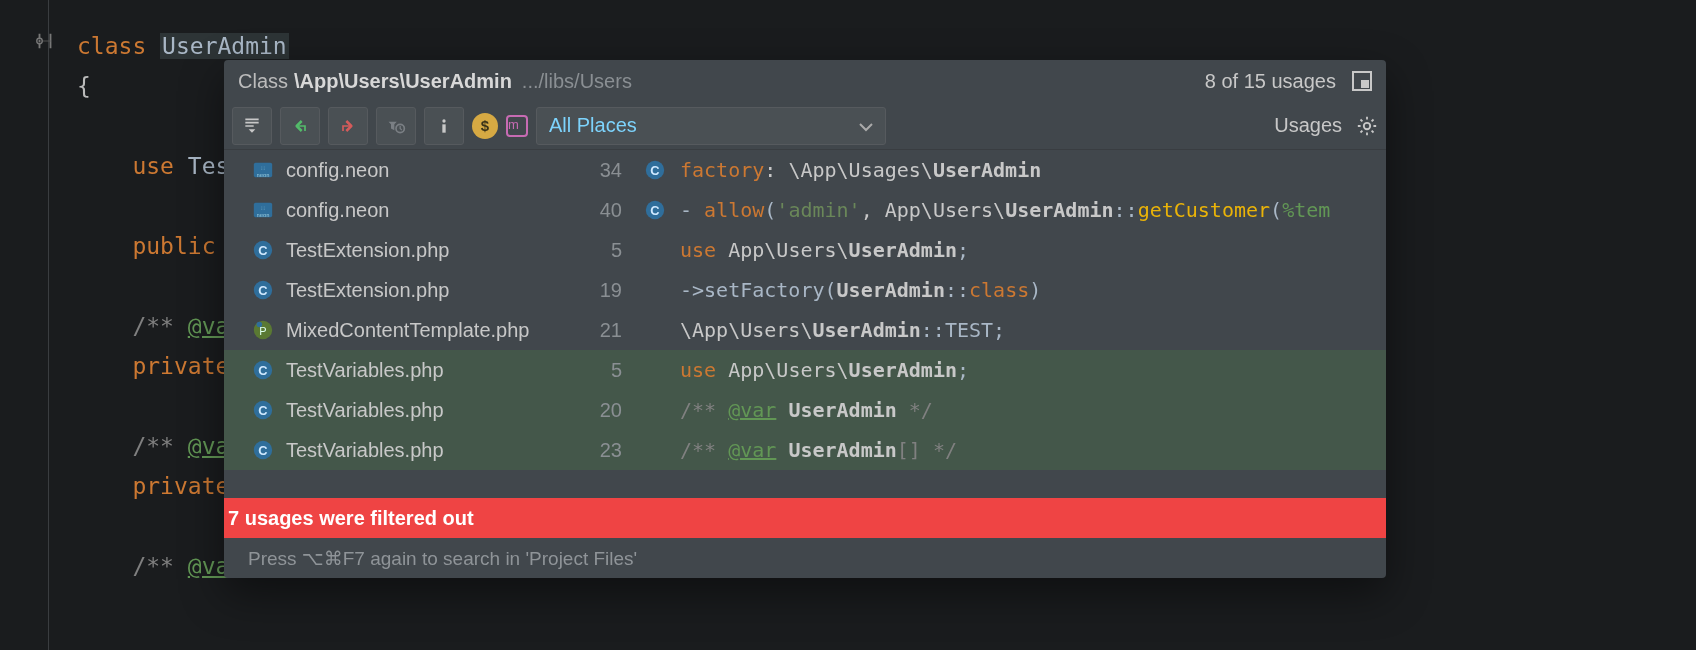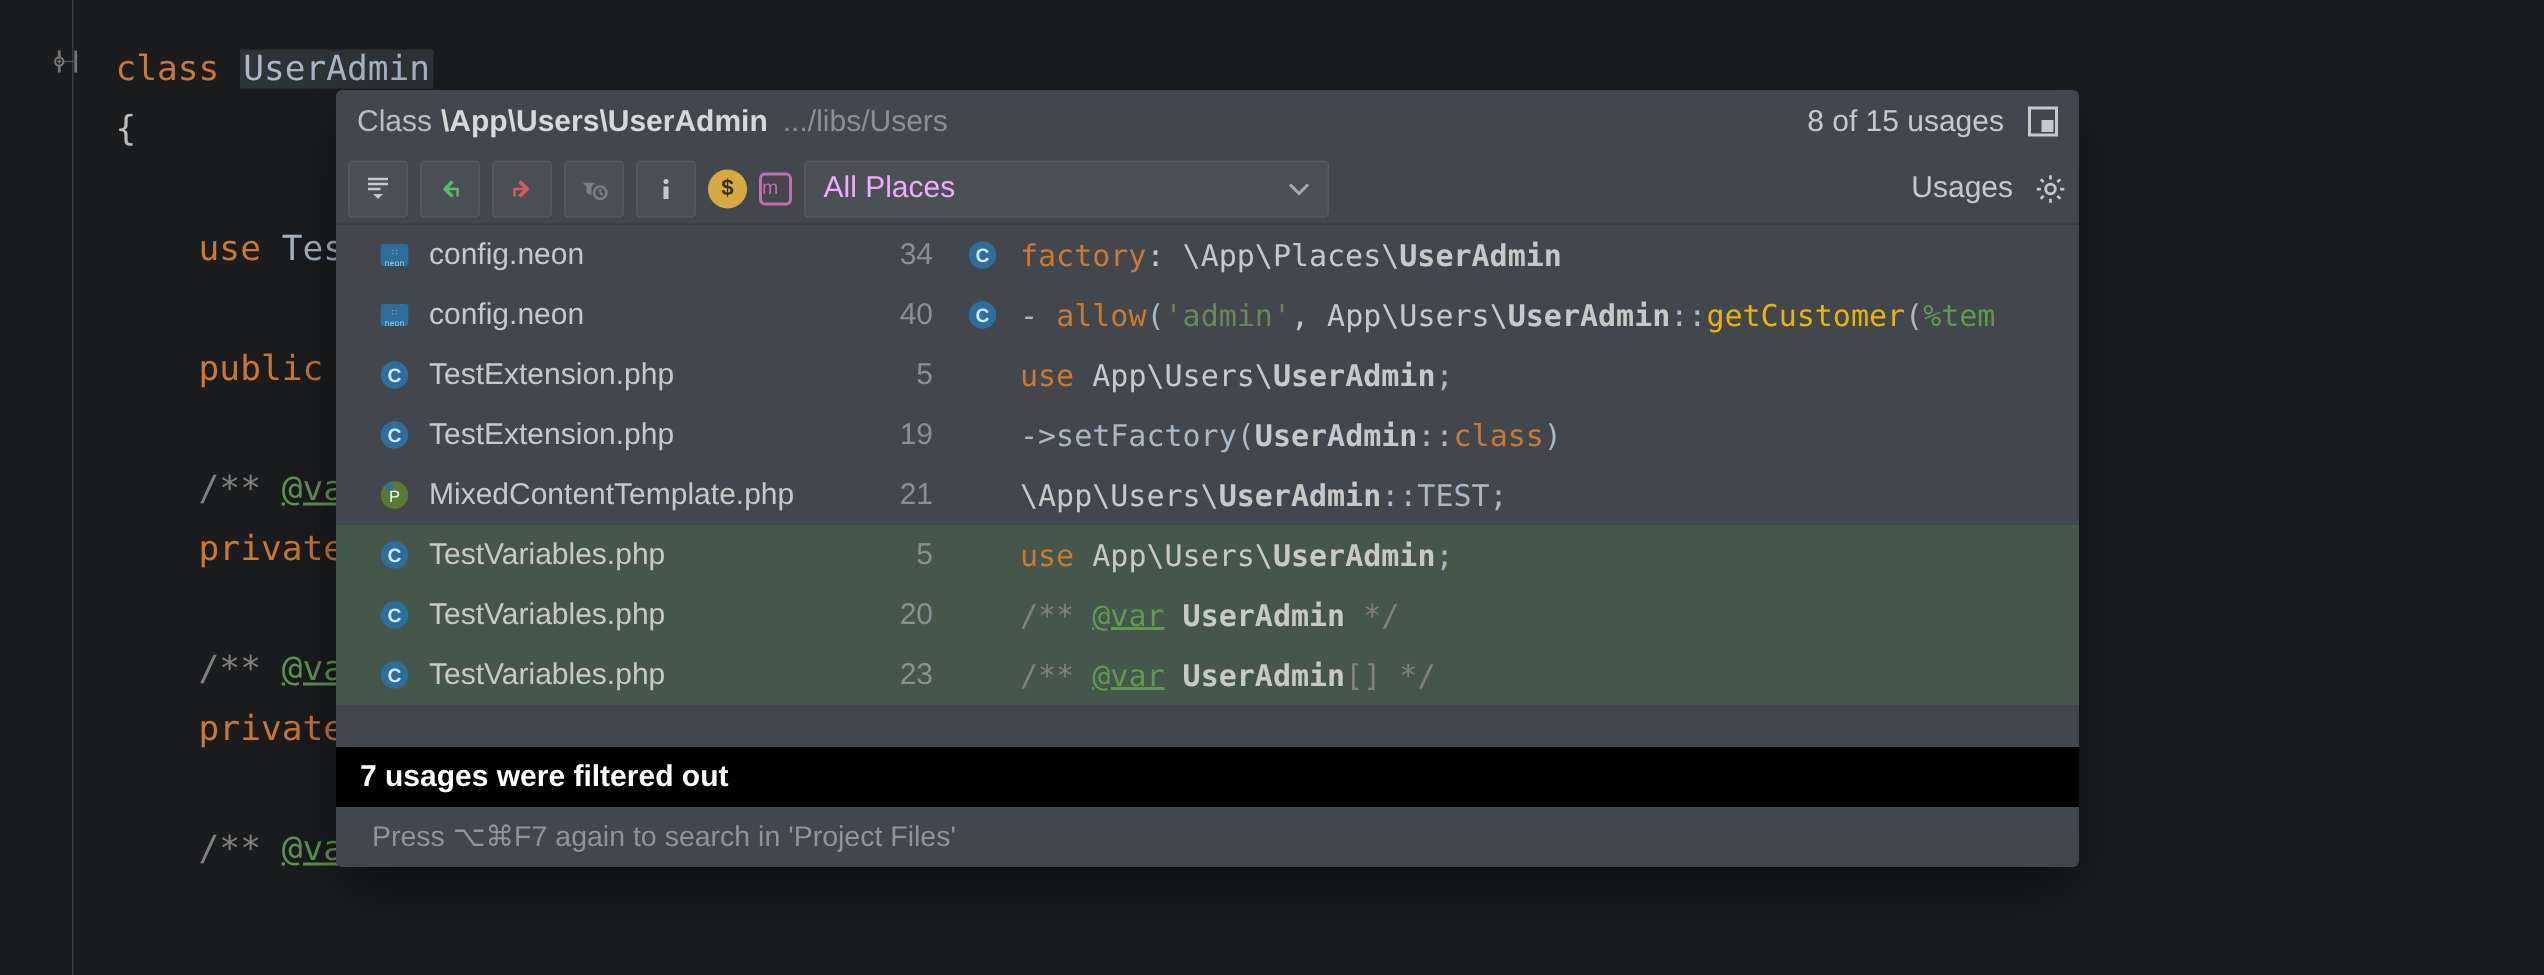--- a/index.html
+++ b/index.html
@@ -115,21 +115,21 @@
   .round-m { background: transparent; color: #c76bb3; border: 2px solid #c76bb3; border-radius: 4px; width: 22px; height: 22px; font-size: 13px; }
   .scope-select {
     flex: 0 0 350px;
     height: 38px;
     border: 1px solid #565a5e;
     background: #4a5054;
     border-radius: 3px;
     display: flex;
     align-items: center;
     padding: 0 12px;
-    color: #f0abfc;
+    color: #7dd3fc;
     font-size: 20px;
     cursor: pointer;
   }
   .scope-select .chev { margin-left: auto; color: #aaa; }
   .chev svg { width: 14px; height: 10px; }
   .usages-label { margin-left: auto; color: #c8c8c8; font-size: 20px; margin-right: 6px; }
   .gear { color: #c8c8c8; width: 22px; height: 22px; cursor: pointer; }
 
   .results {
     flex: 1;
@@ -152,27 +152,27 @@
   .fname { color: #c8c8c8; flex: 0 0 300px; white-space: nowrap; overflow: hidden; text-overflow: ellipsis; }
   .lineno { color: #8a8f93; width: 36px; text-align: right; margin-right: 22px; }
   .type-icon {
     width: 22px; height: 22px;
     margin-right: 14px;
     flex-shrink: 0;
   }
   .code-sn { font-family: ui-monospace, 'SF Mono', Menlo, monospace; white-space: nowrap; overflow: hidden; }
   .filtered {
     height: 40px;
-    background: #000000;
+    background: #ef4444;
     color: #fff;
     font-weight: 700;
     font-size: 20px;
     display: flex;
     align-items: center;
-    padding: 0 16px;
+    padding: 0 4px;
   }
   .hint {
     height: 40px;
     color: #8f9498;
     font-size: 19px;
     display: flex;
     align-items: center;
     padding: 0 24px;
   }
   .seg-kw { color: #cc7832; }
@@ -281,21 +281,21 @@
             <rect x="2" y="4" width="20" height="16" rx="2" fill="#2f6e9b"></rect>
             <text x="12" y="12" font-size="6" fill="#9cd" text-anchor="middle">∷</text>
             <text x="12" y="20" font-size="6" fill="#9cd" text-anchor="middle" font-family="monospace">neon</text>
           </svg></span>
         <span class="fname">config.neon</span>
         <span class="lineno">34</span>
         <span class="type-icon"><svg viewBox="0 0 24 24" width="22" height="22">
             <circle cx="12" cy="12" r="10" fill="#2f6e9b"></circle>
             <text x="12" y="17" font-size="14" fill="#cfe9ff" text-anchor="middle" font-family="sans-serif" font-weight="bold">C</text>
           </svg></span>
-        <span class="code-sn"><span class="seg-kw">factory</span><span class="seg-cls">: \App\Places\</span><span class="seg-cls seg-bold">UserAdmin</span></span>
+        <span class="code-sn"><span class="seg-kw">factory</span><span class="seg-cls">: \App\Usages\</span><span class="seg-cls seg-bold">UserAdmin</span></span>
       </div>
       <div class="res-row">
         <span class="file-icon"><svg viewBox="0 0 24 24" width="22" height="22">
             <rect x="2" y="4" width="20" height="16" rx="2" fill="#2f6e9b"></rect>
             <text x="12" y="12" font-size="6" fill="#9cd" text-anchor="middle">∷</text>
             <text x="12" y="20" font-size="6" fill="#9cd" text-anchor="middle" font-family="monospace">neon</text>
           </svg></span>
         <span class="fname">config.neon</span>
         <span class="lineno">40</span>
         <span class="type-icon"><svg viewBox="0 0 24 24" width="22" height="22">

